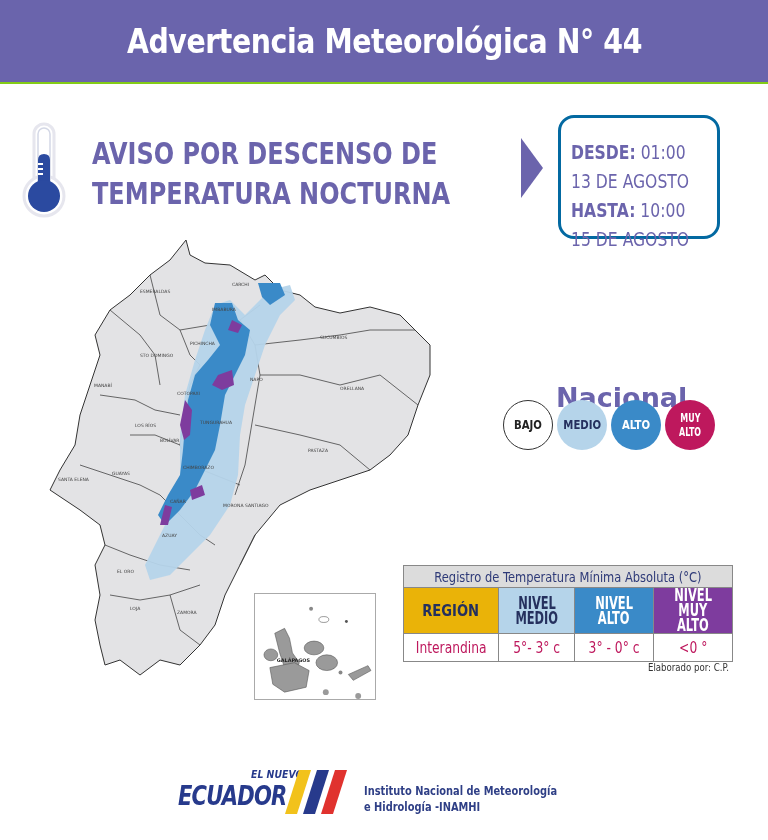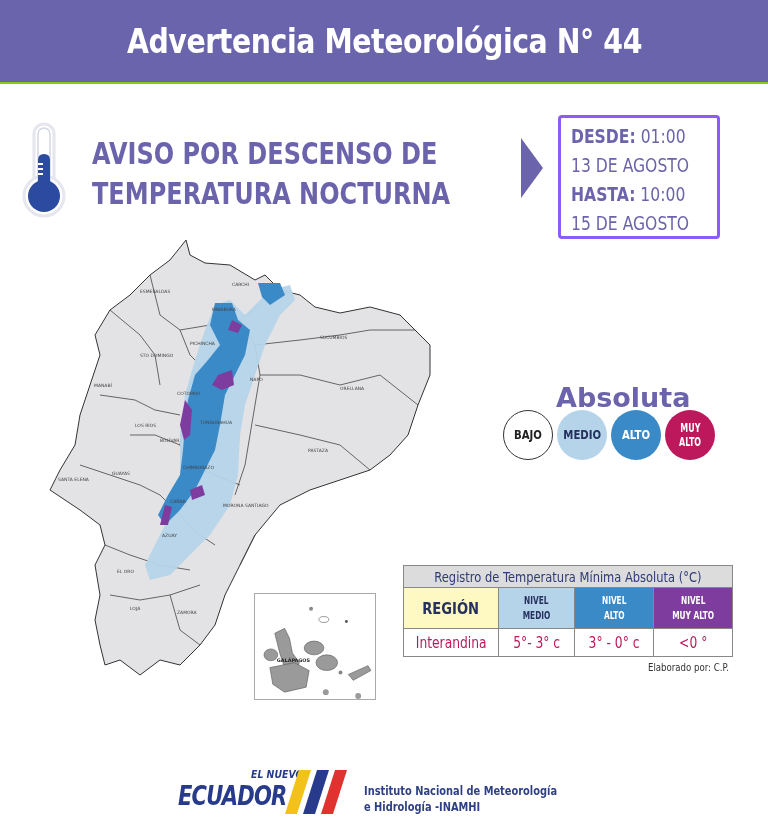--- a/index.html
+++ b/index.html
@@ -2,40 +2,40 @@
 <html><head>
 <meta charset="utf-8">
 <style>
   * { box-sizing: border-box; margin: 0; padding: 0; }
   body { width: 768px; height: 840px; background: #ffffff; font-family: "Liberation Sans", sans-serif; position: relative; overflow: hidden; }
   .header { position: absolute; left: 0; top: 0; width: 768px; height: 84px; background: #6a64ac; display: flex; align-items: center; justify-content: center; border-bottom: 2px solid #84cc16; }
   .header h1 { color: #ffffff; font-family: "DejaVu Sans", sans-serif; font-weight: bold; font-size: 33px; letter-spacing: -0.5px; transform: scaleX(0.86); }
   .thermo { position: absolute; left: 22px; top: 120px; width: 48px; height: 100px; }
   .alert-title { position: absolute; left: 92px; top: 134px; color: #6b64ac; font-family: "DejaVu Sans", sans-serif; font-weight: bold; font-size: 30px; line-height: 40px; transform: scaleX(0.80); transform-origin: left top; white-space: nowrap; }
   .arrow { position: absolute; left: 521px; top: 138px; width: 0; height: 0; border-top: 30px solid transparent; border-bottom: 30px solid transparent; border-left: 22px solid #6b64ac; }
-  .date-box { position: absolute; left: 558px; top: 115px; width: 162px; height: 124px; border: 3px solid #8b5cf6; border-radius: 4px; padding: 4px 10px; }
+  .date-box { position: absolute; left: 558px; top: 115px; width: 162px; height: 124px; border: 3px solid #0369a1; border-radius: 16px; padding: 20px 10px; }
   .date-box .line { color: #6b64ac; font-family: "DejaVu Sans", sans-serif; font-size: 20px; line-height: 29px; white-space: nowrap; transform: scaleX(0.78); transform-origin: left center; }
   .date-box .line b { font-weight: bold; }
   .map { position: absolute; left: 40px; top: 235px; width: 420px; height: 465px; }
   .galapagos { position: absolute; left: 254px; top: 593px; width: 122px; height: 107px; border: 1px solid #aaaaaa; background: #ffffff; }
   .niveles-title { position: absolute; left: 556px; top: 382px; color: #6b64ac; font-family: "DejaVu Sans", sans-serif; font-weight: bold; font-size: 27px; }
-  .levels { position: absolute; left: 503px; top: 410px; display: flex; gap: 4px; }
+  .levels { position: absolute; left: 503px; top: 400px; display: flex; gap: 4px; }
   .level { width: 50px; height: 50px; border-radius: 50%; display: flex; align-items: center; justify-content: center; text-align: center; font-family: "DejaVu Sans", sans-serif; font-weight: bold; font-size: 13px; line-height: 14px; }
   .level span { transform: scaleX(0.78); display: inline-block; }
   .lv-bajo { background: #ffffff; border: 1.5px solid #333; color: #222; }
   .lv-medio { background: #b5d4ea; color: #25305e; }
   .lv-alto { background: #3a8ac8; color: #ffffff; }
   .lv-muy { background: #be185d; color: #ffffff; }
   table.reg { position: absolute; left: 403px; top: 565px; width: 330px; border-collapse: collapse; font-family: "DejaVu Sans", sans-serif; }
   table.reg td { border: 1px solid #888; text-align: center; font-weight: bold; }
   table.reg .cap { background: #dcdcdc; color: #2e3a78; font-size: 14px; height: 22px; font-weight: normal; }
   table.reg .cap span { display: inline-block; transform: scaleX(0.82); white-space: nowrap; }
-  table.reg .hdr td { height: 41px; font-size: 11px; line-height: 15px; }
+  table.reg .hdr td { height: 41px; font-size: 17px; line-height: 15px; }
   table.reg .hdr td span { display: inline-block; transform: scaleX(0.82); }
-  table.reg .h-region { background: #fef9c3; color: #25305e; width: 95px; font-size: 16px !important; }
+  table.reg .h-region { background: #eab308; color: #25305e; width: 95px; font-size: 16px !important; }
   table.reg .h-medio { background: #b5d4ea; color: #25305e; width: 76px; }
   table.reg .h-alto { background: #3a8ac8; color: #ffffff; width: 80px; }
   table.reg .h-muy { background: #7e3c9e; color: #ffffff; width: 79px; }
   table.reg .row td { height: 28px; font-size: 15px; color: #be185d; font-weight: normal; }
   table.reg .row td span { display: inline-block; transform: scaleX(0.82); white-space: nowrap; }
   .credit { position: absolute; left: 648px; top: 661px; font-size: 11px; color: #333; font-family: "DejaVu Sans", sans-serif; transform: scaleX(0.78); transform-origin: left top; white-space: nowrap; }
   .footer-logo { position: absolute; left: 178px; top: 766px; width: 180px; height: 50px; }
   .logo-small { position: absolute; left: 73px; top: 2px; font-family: "DejaVu Sans", sans-serif; font-style: italic; font-weight: bold; color: #273a8c; font-size: 11px; transform: scaleX(0.85); transform-origin: left top; }
   .logo-big { position: absolute; left: 0px; top: 14px; font-family: "DejaVu Sans", sans-serif; font-style: italic; font-weight: bold; color: #273a8c; font-size: 27px; letter-spacing: -1px; transform: scaleX(0.78); transform-origin: left top; white-space: nowrap; }
   .stripes { position: absolute; left: 107px; top: 4px; width: 66px; height: 44px; }
@@ -135,21 +135,21 @@
   <path d="M95 82 L115 73 L118 78 L100 88 Z" fill="#9a9a9a" stroke="#555" stroke-width="0.6"></path>
   <ellipse cx="70" cy="26" rx="5" ry="3" fill="none" stroke="#555" stroke-width="0.6"></ellipse>
   <circle cx="93" cy="28" r="1.5" fill="#555"></circle>
   <circle cx="57" cy="15" r="2" fill="#888"></circle>
   <circle cx="87" cy="80" r="2" fill="#888"></circle>
   <circle cx="72" cy="100" r="3" fill="#9a9a9a"></circle>
   <circle cx="105" cy="104" r="3" fill="#9a9a9a"></circle>
   <text x="22" y="69" font-size="5" font-weight="bold" fill="#222" font-family="DejaVu Sans, sans-serif">GALÁPAGOS</text>
 </svg>
 
-<div class="niveles-title">Absoluta</div>
+<div class="niveles-title">Nacional</div>
 <div class="levels">
   <div class="level lv-bajo">
       <span>BAJO</span>
     </div>
   <div class="level lv-medio">
       <span>MEDIO</span>
     </div>
   <div class="level lv-alto">
       <span>ALTO</span>
     </div>

